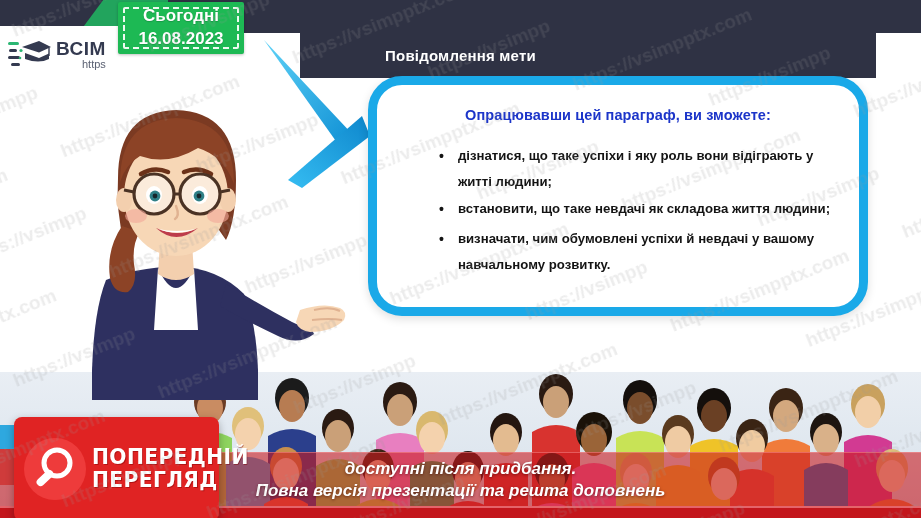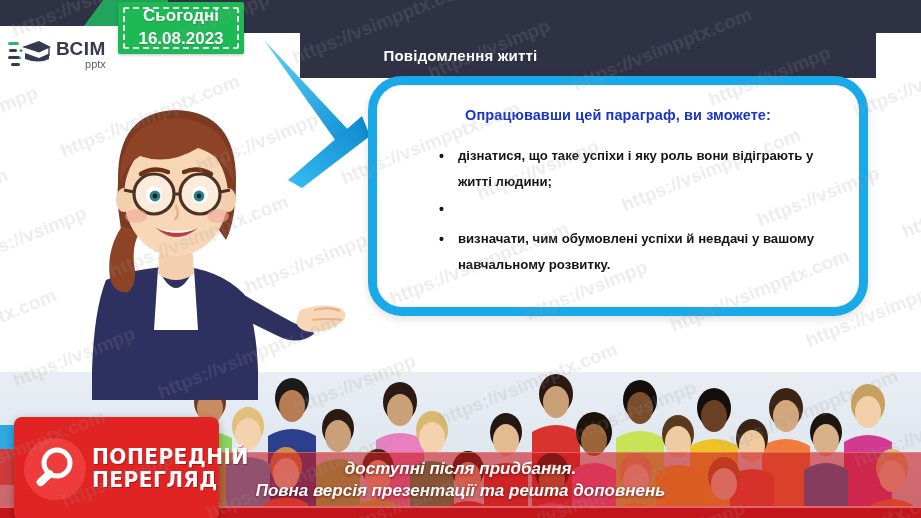--- a/index.html
+++ b/index.html
@@ -165,21 +165,21 @@
     opacity:.5;
   }
 </style>
 </head>
 <body>
 
 <div class="slide">
 
   <div class="topband"></div>
   <div class="headerbar">
-    <span class="header-title">Повідомлення житті</span>
+    <span class="header-title">Повідомлення мети</span>
   </div>
   <div class="header-leftwhite"></div>
   <div class="header-rightwhite"></div>
 
   <div class="green-chevron"></div>
 
   <div class="logo-card">
     <span class="logo-mark">
       <svg width="44" height="34" viewBox="0 0 44 34">
         <rect x="0" y="5" width="11" height="3" rx="1.5" fill="#2bb673"></rect>
@@ -188,21 +188,21 @@
         <rect x="3" y="26" width="9" height="3" rx="1.5" fill="#343a50"></rect>
         <circle cx="13" cy="13.5" r="1.6" fill="#2bb673"></circle>
         <circle cx="12" cy="21" r="1.3" fill="#2bb673"></circle>
         <path d="M14 10 L31 4 L43 10 L31 15.5 Z" fill="#343a50"></path>
         <path d="M17 16 L31 21 L41 16.5 L41 22 Q31 27 17 22 Z" fill="#343a50"></path>
         <path d="M41 10.5 L41 19" stroke="#343a50" stroke-width="1.4" fill="none"></path>
       </svg>
     </span>
     <span class="logo-text">
       <div class="logo-main">ВСІМ</div>
-      <div class="logo-sub">pptx</div>
+      <div class="logo-sub">https</div>
     </span>
   </div>
 
   <div class="date-badge">
     <span class="date-line">Сьогодні</span>
     <span class="date-line">16.08.2023</span>
   </div>
 
   <span class="teacher">
     <svg width="300" height="330" viewBox="0 0 300 330">
@@ -274,20 +274,21 @@
 
   <div class="bubble">
     <div class="bubble-heading">Опрацювавши цей параграф, ви зможете:</div>
     <ul class="bullets">
       <li>
         <span class="dot">•</span>
         <span class="txt">дізнатися, що таке успіхи і  яку роль вони відіграють у житті людини;</span>
       </li>
       <li>
         <span class="dot">•</span>
+        <span class="txt">встановити, що таке невдачі як складова життя людини;</span>
       </li>
       <li>
         <span class="dot">•</span>
         <span class="txt">визначати, чим обумовлені успіхи й  невдачі у вашому навчальному розвитку.</span>
       </li>
     </ul>
   </div>
 
   <div class="kids-strip">
     <svg width="921" height="146" viewBox="0 0 921 146">

